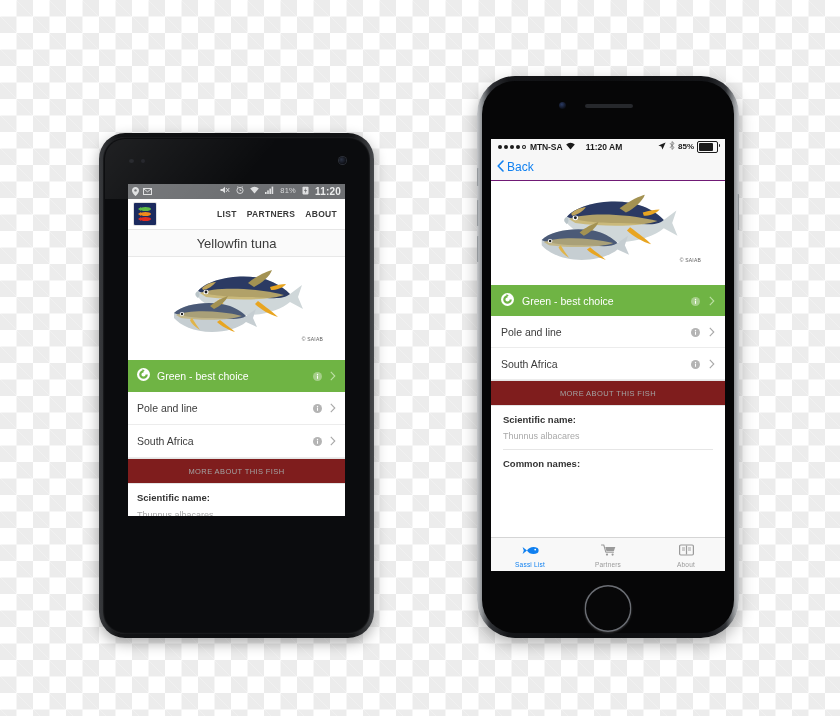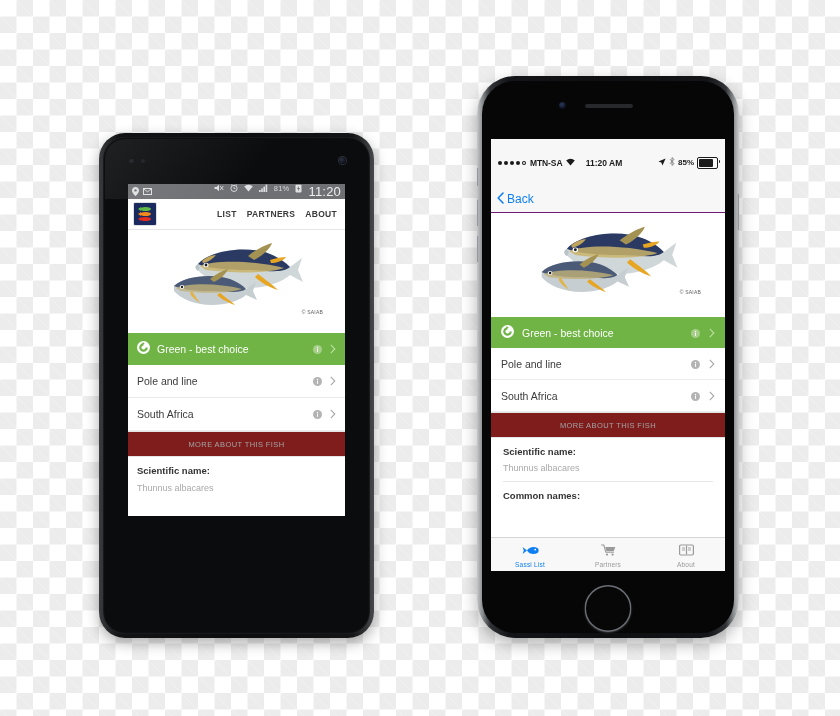--- a/index.html
+++ b/index.html
@@ -51,21 +51,21 @@
   }
 
   
   .and-status{
     height:15px; background:#6e7073; display:flex; align-items:center;
     padding:0 4px; color:#dfe0e1; font-size:8px; letter-spacing:.2px;
   }
   .and-status .left{display:flex;align-items:center;gap:4px;}
   .and-status .right{margin-left:auto;display:flex;align-items:flex-start;gap:6px;}
   .and-status svg{display:block;}
-  .and-clock{font-size:13px;color:#eceded;font-weight:400;}
+  .and-clock{font-size:10px;color:#eceded;font-weight:700;}
   .and-batt{font-size:7.5px;color:#d8d9da;}
 
   
   .and-appbar{
     height:30px;background:#fff;display:flex;align-items:center;
     border-bottom:1px solid #e6e6e6;padding:0 6px;
   }
   .sassi-logo{width:22px;height:22px;background:#1b2a5e;border-radius:1px;
     display:flex;flex-direction:column;justify-content:center;align-items:center;gap:1px;
     box-shadow:0 0 0 1px rgba(0,0,0,.12);}
@@ -122,21 +122,21 @@
   .ip-speaker{position:absolute;left:108px;top:28px;width:48px;height:4px;border-radius:2px;background:#26282c;}
   .ip-home{position:absolute;left:50%;top:509px;transform:translateX(-50%);
     width:47px;height:47px;border-radius:50%;
     background:#070708;
     box-shadow:inset 0 0 0 1.5px rgba(190,195,205,.55), 0 1px 2px rgba(255,255,255,.18);}
   .ip-btn-left{position:absolute;left:-1px;width:3px;background:linear-gradient(90deg,#6f7377,#b9bdc1);border-radius:2px 0 0 2px;}
   .ip-btn-right{position:absolute;right:-1px;width:3px;background:linear-gradient(270deg,#6f7377,#b9bdc1);border-radius:0 2px 2px 0;}
   .ip-screen{position:absolute;left:14px;top:63px;width:234px;height:432px;background:#fff;overflow:hidden;}
 
   
-  .ios-status{height:15px;background:#f7f7f7;display:flex;align-items:center;padding:16px 7px;
+  .ios-status{height:15px;background:#f7f7f7;display:flex;align-items:center;padding:0 7px;
     font-size:8px;color:#1b1b1b;font-weight:700;}
   .ios-dots{display:flex;align-items:center;gap:2px;margin-right:4px;}
   .ios-dot{width:4px;height:4px;border-radius:50%;background:#1b1b1b;}
   .ios-dot.hollow{background:transparent;box-shadow:inset 0 0 0 1px #1b1b1b;}
   .ios-carrier{font-size:8.5px;letter-spacing:-.1px;}
   .ios-center{position:absolute;left:0;right:8px;text-align:center;font-size:8.5px;pointer-events:none;}
   .ios-right{margin-left:auto;display:flex;align-items:center;gap:3px;}
   .ios-pct{font-size:8px;}
   .ios-batt{width:17px;height:8px;border:1px solid #1b1b1b;border-radius:2px;position:relative;padding:1px;}
   .ios-batt i{display:block;height:100%;width:85%;background:#1b1b1b;border-radius:1px;}
@@ -241,20 +241,23 @@
             <span class="body" style="background:#e02b20"></span>
         </div>
       </div>
       <div class="and-navlinks">
         <span>LIST</span>
         <span>PARTNERS</span>
         <span>ABOUT</span>
       </div>
     </div>
 
+    <div class="and-title">
+      <span>Yellowfin tuna</span>
+    </div>
 
     <div class="fish-pane" style="height:103px;">
       <svg class="fish-svg" width="150" height="95" viewBox="0 0 150 95">
         <g>
           <path d="M36 34 C48 20, 86 15, 108 24 C118 28, 124 33, 128 37 L140 28 L136 40 L141 52 L128 45 C120 52, 104 58, 86 58 C64 58, 44 50, 36 40 Z" fill="#cfd7d9"></path>
           <path d="M36 34 C48 20, 86 15, 108 24 C118 28, 124 33, 128 37 C120 44, 104 40, 86 40 C64 40, 44 38, 36 34 Z" fill="#2b3a63"></path>
           <path d="M38 36 C52 30, 90 30, 122 38 C110 43, 74 44, 44 40 Z" fill="#c9b46a" opacity="0.85"></path>
           <path d="M86 26 C96 18, 106 14, 110 13 C108 19, 100 26, 92 30 Z" fill="#a39252"></path>
           <path d="M96 44 C104 50, 112 56, 116 60 C108 58, 98 52, 93 47 Z" fill="#e8a521"></path>
           <path d="M108 30 C114 28, 120 27, 124 27 C121 31, 114 33, 109 33 Z" fill="#e8a521"></path>

